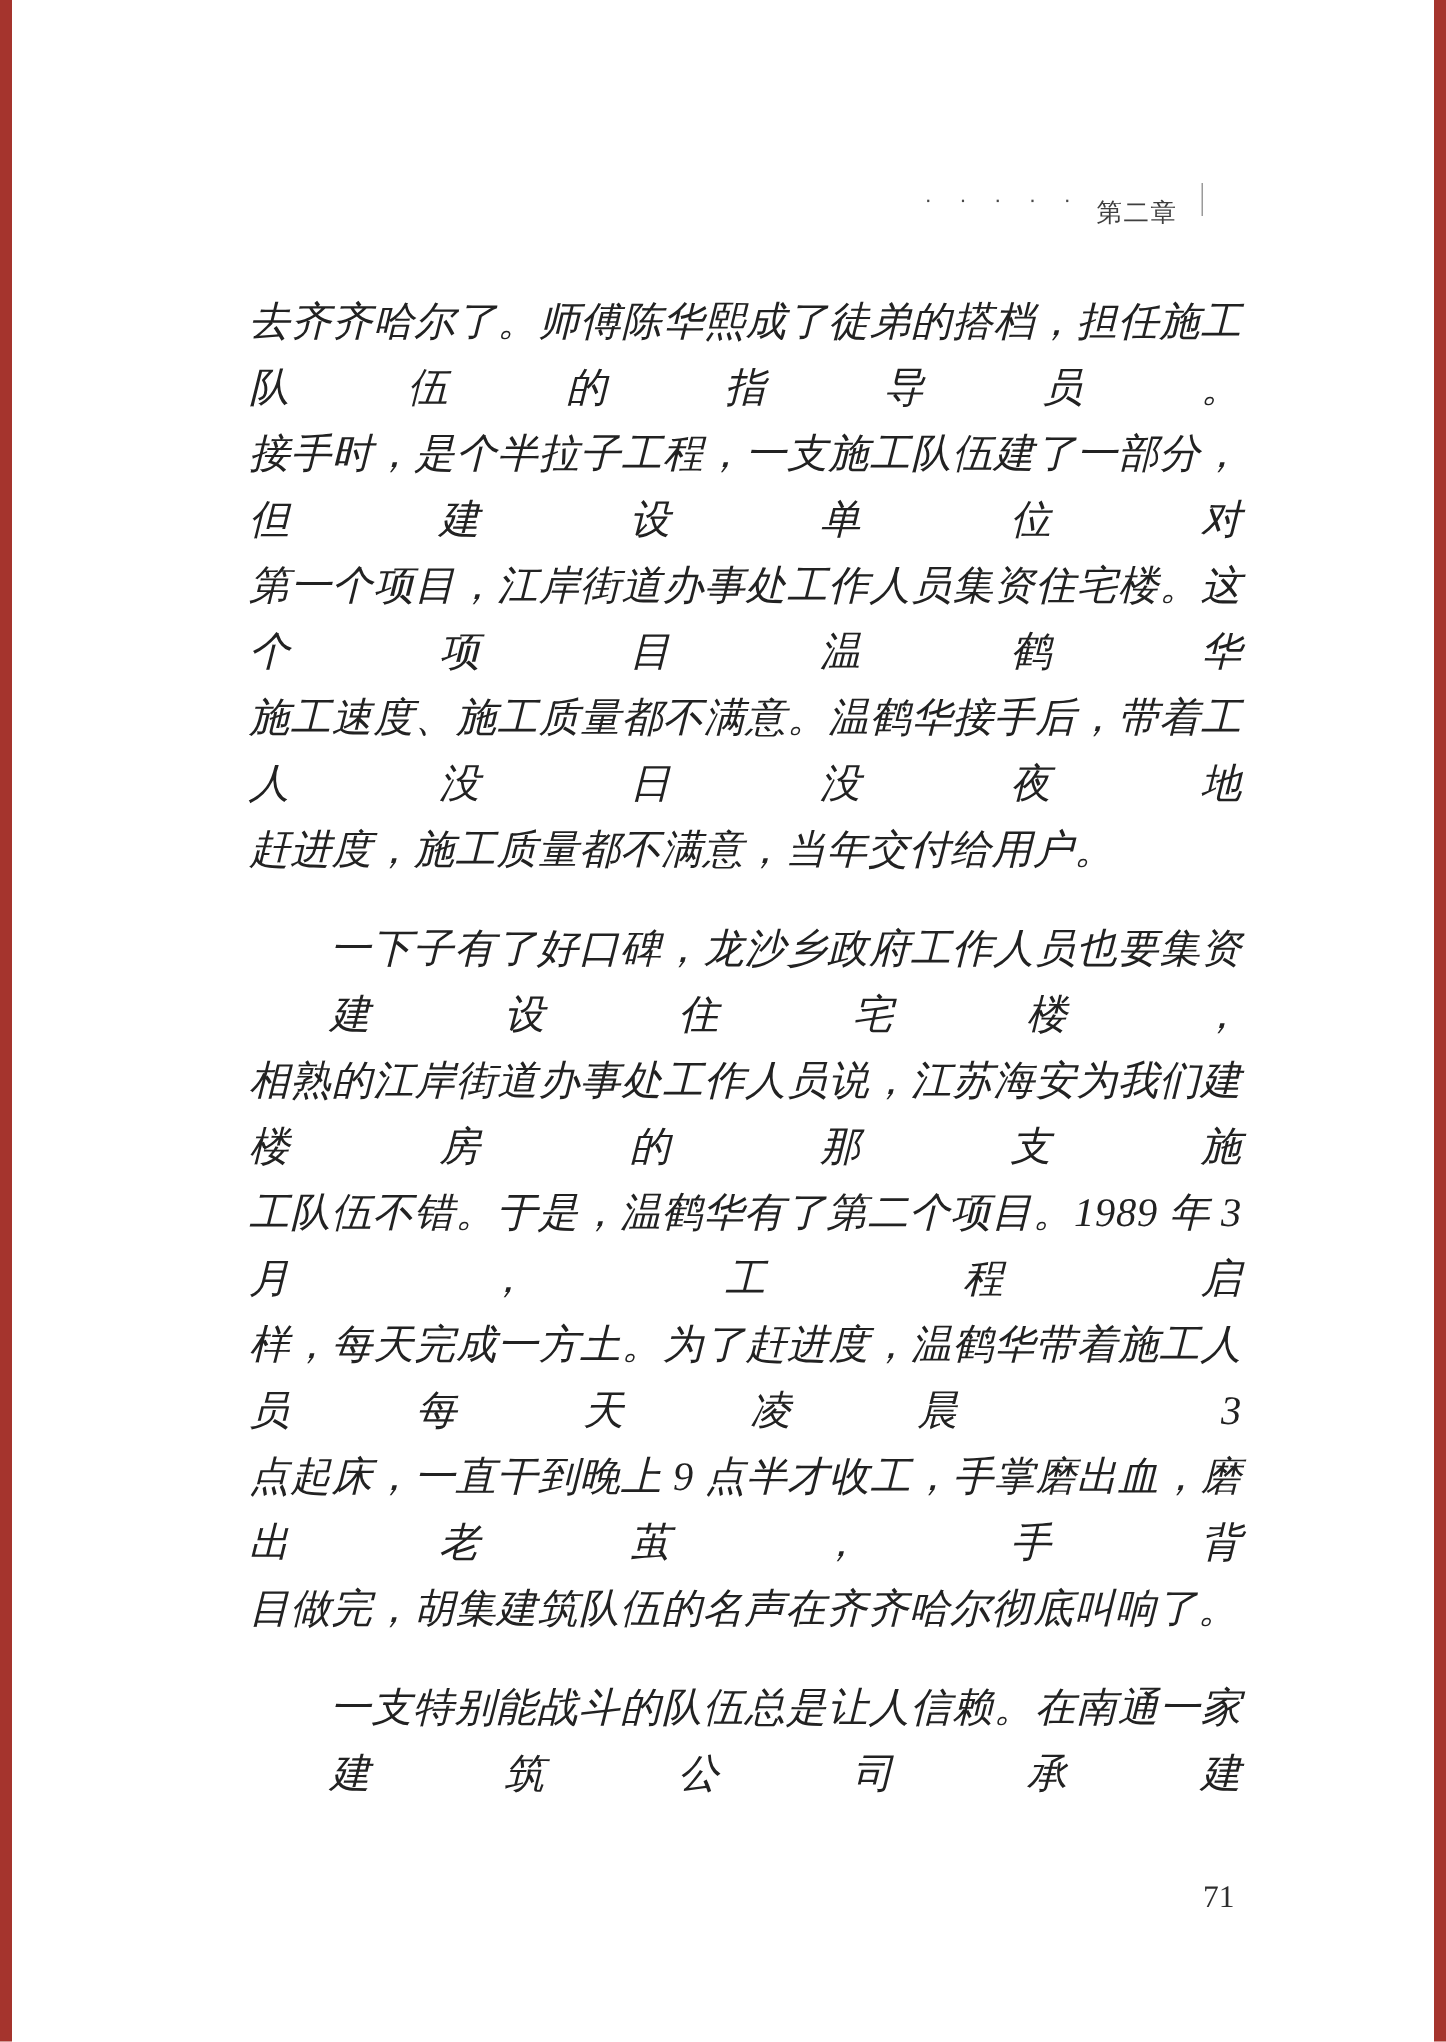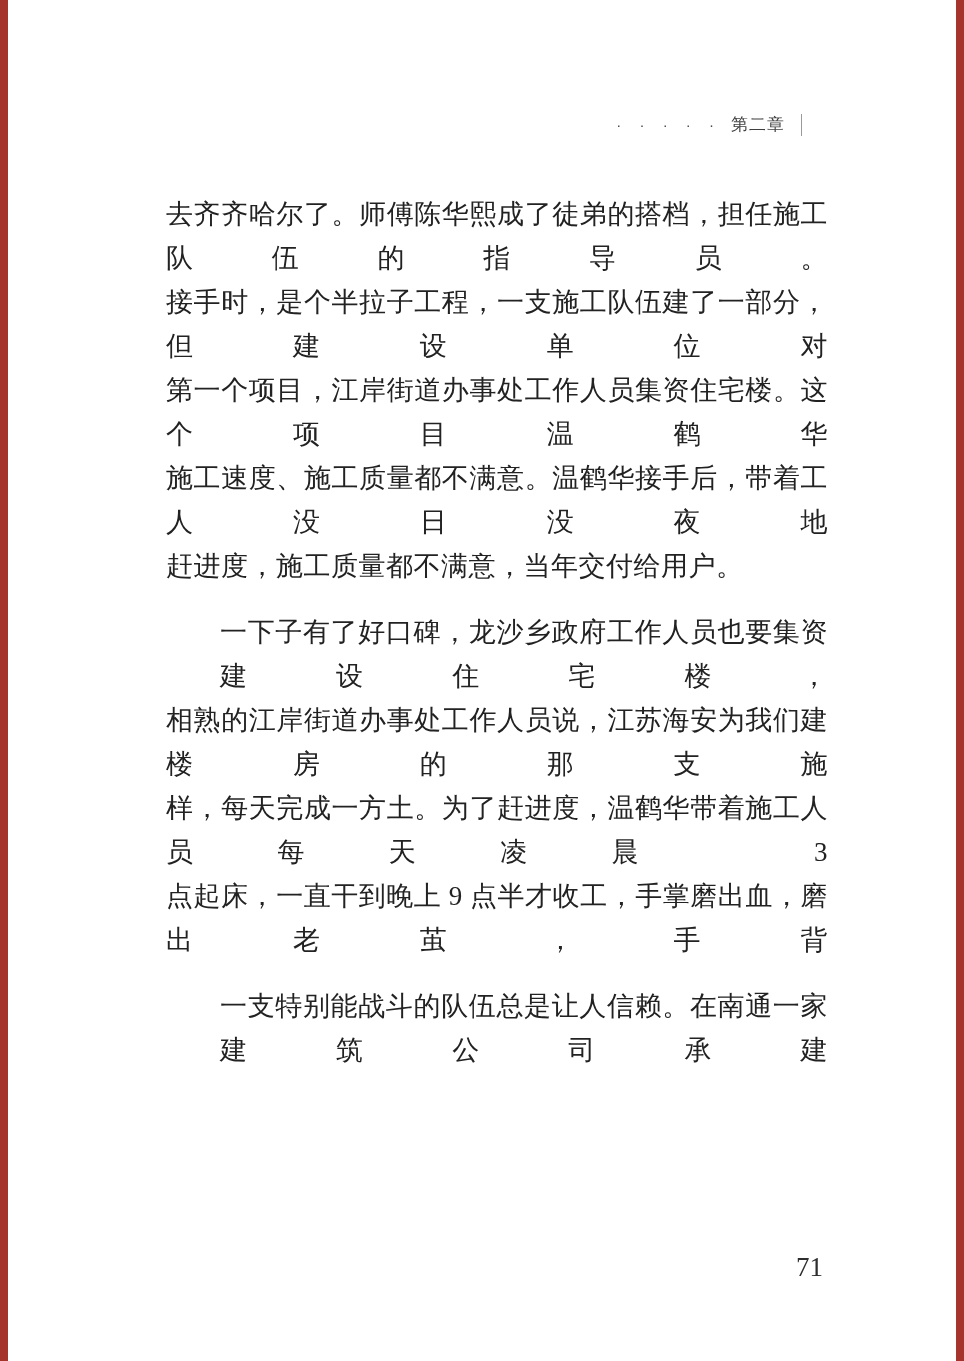--- a/index.html
+++ b/index.html
@@ -23,51 +23,51 @@
     top: 113px; right: 146px;
     display: flex; align-items: center;
     font-family: "Liberation Sans", "DejaVu Sans", sans-serif;
     font-size: 17px; color: #3f3f3f;
     white-space: nowrap;
   }
   .header-dots {
     font-size: 15px; letter-spacing: 7px; color: #4a4a4a;
     margin-right: 10px; line-height: 1;
   }
-  .header-chapter { letter-spacing: 1px; }
+  .header-chapter { letter-spacing: 1px; margin-top: 17px; }
   .header-divider {
     display: inline-block; width: 1px; height: 22px;
     background: #9a9a9a; margin: 0 16px;
   }
   .header-title { letter-spacing: 0.5px; }
 
   
   .body-text {
     position: absolute;
     left: 166px; top: 192px; width: 662px;
     color: #222222;
     font-size: 27px;
   }
-  .paragraph { margin: 0 0 22px 0; }
+  .paragraph { margin: 0 0 22px 0; font-style: italic; }
   .text-line {
     line-height: 44px;
     text-align: justify;
     text-align-last: justify;
     text-justify: inter-character;
     letter-spacing: 0.5px;
     white-space: normal;
   }
   .text-line.no-stretch { text-align-last: left; }
   .text-line.indent { padding-left: 54px; }
 
   
   .page-number {
     position: absolute;
     top: 1252px; right: 141px;
-    font-size: 27px; color: #2e2e2e;
+    font-size: 21px; color: #2e2e2e;
     font-family: "Liberation Serif", "DejaVu Serif", serif;
   }
 </style>
 </head>
 <body>
 
 <div class="page-edge left" style="background: rgb(165, 52, 45);"></div>
 <div class="page-edge right" style="background: rgb(165, 52, 45);"></div>
 
 <header class="running-header" style="color: rgb(63, 63, 63);">
@@ -80,22 +80,24 @@
     <div class="paragraph">
       <div class="text-line">去齐齐哈尔了。师傅陈华熙成了徒弟的搭档，担任施工队伍的指导员。</div>
       <div class="text-line">接手时，是个半拉子工程，一支施工队伍建了一部分，但建设单位对</div>
       <div class="text-line">第一个项目，江岸街道办事处工作人员集资住宅楼。这个项目温鹤华</div>
       <div class="text-line">施工速度、施工质量都不满意。温鹤华接手后，带着工人没日没夜地</div>
       <div class="text-line no-stretch">赶进度，施工质量都不满意，当年交付给用户。</div>
     </div>
     <div class="paragraph">
       <div class="text-line indent">一下子有了好口碑，龙沙乡政府工作人员也要集资建设住宅楼，</div>
       <div class="text-line">相熟的江岸街道办事处工作人员说，江苏海安为我们建楼房的那支施</div>
+      <div class="text-line">工队伍不错。于是，温鹤华有了第二个项目。1989 年 3 月，工程启</div>
       <div class="text-line">样，每天完成一方土。为了赶进度，温鹤华带着施工人员每天凌晨 3</div>
       <div class="text-line">点起床，一直干到晚上 9 点半才收工，手掌磨出血，磨出老茧，手背</div>
+      <div class="text-line no-stretch">目做完，胡集建筑队伍的名声在齐齐哈尔彻底叫响了。</div>
     </div>
     <div class="paragraph">
       <div class="text-line indent">一支特别能战斗的队伍总是让人信赖。在南通一家建筑公司承建</div>
     </div>
   </main>
 
 <footer>
   <span class="page-number">71</span>
 </footer>
 

